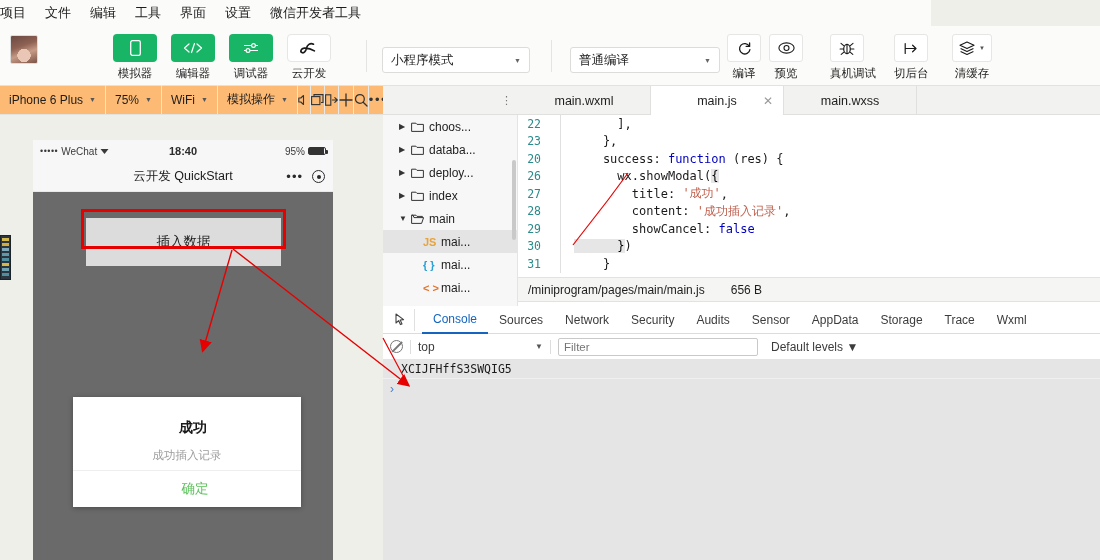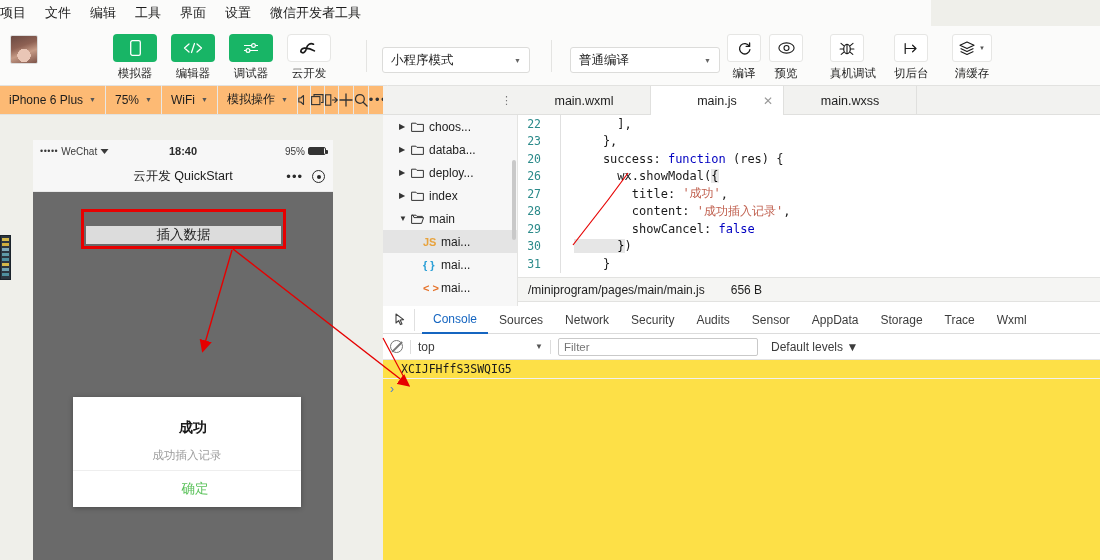--- a/index.html
+++ b/index.html
@@ -121,21 +121,21 @@
   }
   .nav-ell { font-size: 13px; letter-spacing: 1px; color: #2b2b2b; }
   .nav-circ {
     width: 13px; height: 13px; border: 1.4px solid #2b2b2b; border-radius: 50%;
     display: flex; align-items: center; justify-content: center;
   }
   .nav-circ i { width: 4px; height: 4px; background: #2b2b2b; border-radius: 50%; }
 
   .page-body { position: relative; height: 368px; background: #6a6a6a; }
   .insert-btn {
-    position: absolute; left: 53px; top: 34px; width: 195px; height: 18px;
+    position: absolute; left: 53px; top: 26px; width: 195px; height: 48px;
     background: #dcdcdc; display: flex; align-items: center; justify-content: center;
     font-size: 13.5px; color: #1d1d1d; cursor: default;
   }
   .insert-hl {
     position: absolute; left: 48px; top: 17px; width: 205px; height: 40px;
     border: 3px solid #e60000; pointer-events: none;
   }
   .modal {
     position: absolute; left: 40px; top: 205px; width: 228px; height: 110px;
     background: #fff; box-shadow: 0 1px 5px rgba(0,0,0,.3);
@@ -273,21 +273,21 @@
   }
   .ctxsel .caret { margin-left: auto; font-size: 8px; color: #555; }
   .fltinput {
     width: 200px; height: 18px; border: 1px solid #c9c9c9; border-radius: 2px;
     font-size: 11.5px; color: #555; padding: 0 5px; background: #fff;
     font-family: "Liberation Sans", sans-serif; outline: none;
   }
   .levels { font-size: 12px; color: #3c3c3c; margin-left: 6px; cursor: default; }
 
   .consoleout {
-    position: absolute; left: 0; top: 274px; right: 0; bottom: 0; background: #fde047;
+    position: absolute; left: 0; top: 274px; right: 0; bottom: 0; background: #e5e5e5;
   }
   .logline {
     height: 19px; display: flex; align-items: center; padding-left: 18px;
     font-family: "DejaVu Sans Mono", "Liberation Mono", monospace;
     font-size: 11.5px; color: #1a1a1a; border-bottom: 1px solid #f0f0f0;
   }
   .prompt {
     height: 19px; display: flex; align-items: center; padding-left: 7px;
     color: #4a7fd0; font-size: 12px;
   }

